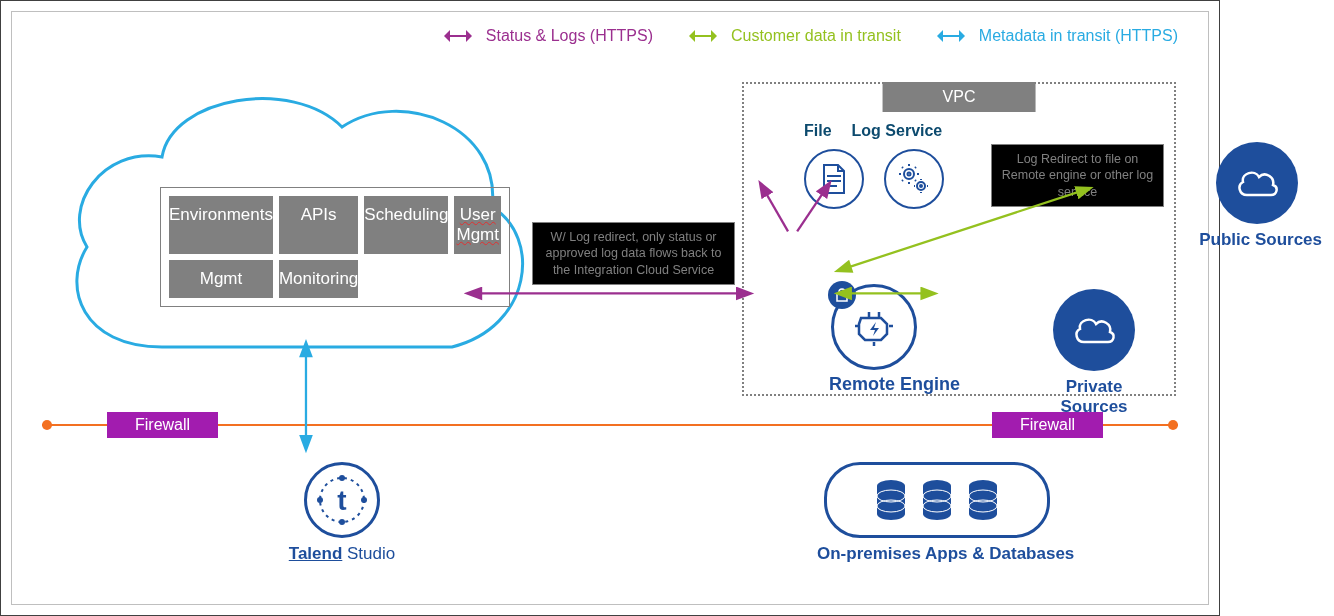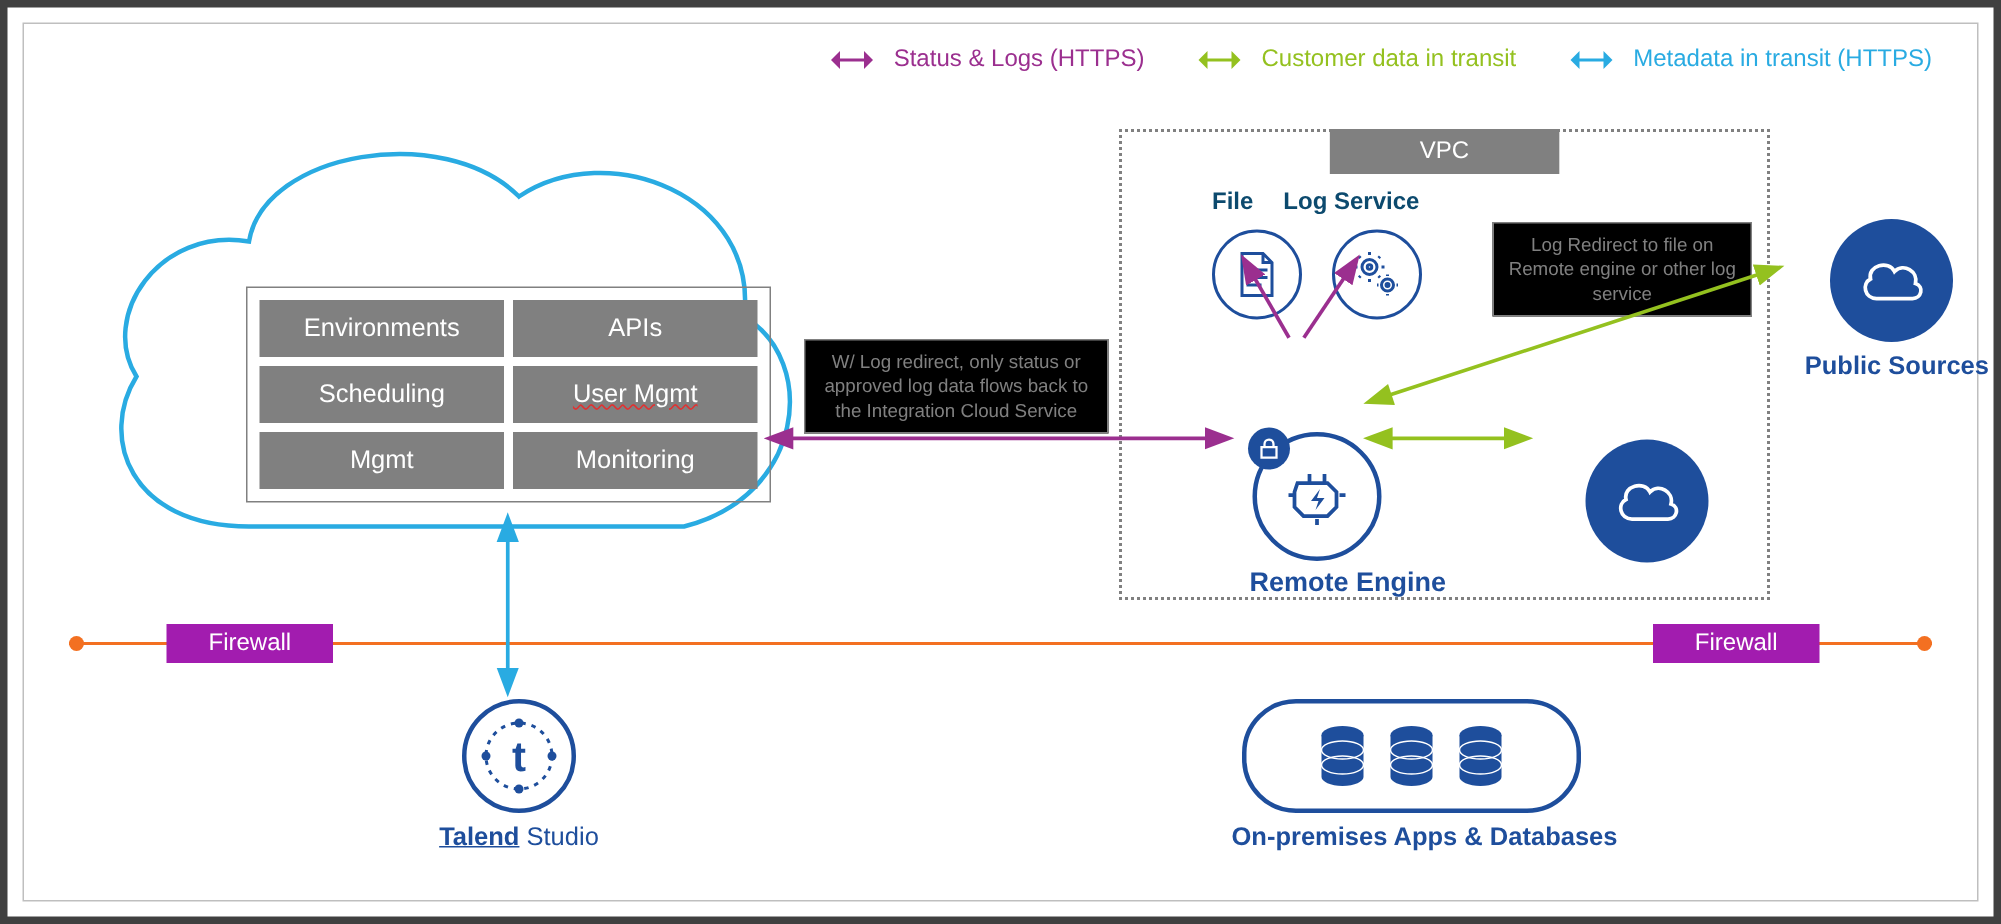--- a/index.html
+++ b/index.html
@@ -1,16 +1,16 @@
 <!DOCTYPE html>
 <html><head>
 <meta charset="utf-8">
 <style>
   html,body{margin:0;padding:0;font-family:"Segoe UI",Arial,sans-serif;background:#fff;}
-  .frame{position:relative;width:1334px;height:616px;box-sizing:border-box;border:5px solid #404040;}
+  .frame{position:relative;width:1220px;height:616px;box-sizing:border-box;border:1px solid #404040;}
   .inner{position:absolute;left:10px;top:10px;right:10px;bottom:10px;border:1px solid #bfbfbf;}
   .abs{position:absolute;}
   
   .legend{top:15px;right:30px;display:flex;gap:30px;align-items:center;font-size:16px;}
   .legend-item{display:flex;align-items:center;gap:8px;}
   .legend-arrow{width:40px;height:12px;position:relative;}
   .legend-arrow::before{content:"";position:absolute;left:8px;right:8px;top:5px;height:2px;}
   .legend-arrow::after{content:"";position:absolute;left:0;top:0;border:6px solid transparent;}
   .la-purple{color:#9b2f8f;}
   .la-purple .legend-arrow::before{background:#9b2f8f;}
@@ -24,21 +24,21 @@
   .la-cyan .legend-arrow::before{background:#29abe2;}
   .la-cyan .legend-arrow::after{border-right-color:#29abe2;}
   .la-cyan .head2{position:absolute;right:0;top:0;border:6px solid transparent;border-left-color:#29abe2;}
 
   
   .cloud-wrap{left:30px;top:55px;width:490px;height:330px;}
   .cloud-wrap svg{width:100%;height:100%;}
 
   
   .modules-box{left:148px;top:175px;width:350px;border:1.5px solid #808080;padding:8px;box-sizing:border-box;}
-  .mod-grid{display:grid;grid-template-columns:1fr 1fr;gap:6px;}
+  .mod-grid{display:grid;grid-template-columns:1fr 1fr 1fr 1fr;gap:6px;}
   .mod{background:#808080;color:#fff;font-size:17px;text-align:center;padding:9px 0;}
 
   
   .vpc{left:730px;top:70px;width:430px;height:310px;border:2px dotted #808080;}
   .vpc-label{position:absolute;left:50%;top:-2px;transform:translateX(-50%);background:#808080;color:#fff;font-size:16px;padding:6px 60px;}
   .vpc-sublabels{position:absolute;top:38px;left:60px;display:flex;gap:20px;color:#0c4a6e;font-size:16px;font-weight:600;}
   .vpc-icons{position:absolute;top:65px;left:60px;display:flex;gap:20px;}
   .iconcircle{width:56px;height:56px;border:2.5px solid #1e4e9c;border-radius:50%;display:flex;align-items:center;justify-content:center;color:#1e4e9c;}
   .remote-engine{position:absolute;left:85px;top:200px;width:90px;text-align:center;}
   .eng-circle{width:80px;height:80px;border:3px solid #1e4e9c;border-radius:50%;margin:0 auto;display:flex;align-items:center;justify-content:center;position:relative;}
@@ -170,20 +170,21 @@
       </div>
       <div class="eng-label">Remote Engine</div>
     </div>
 
     <div class="private-src">
       <div class="src-circle">
         <svg width="48" height="32" viewBox="0 0 48 32">
           <path d="M14 28C6 28 4 18 10 15 C8 6 22 2 26 10 C32 4 42 10 40 18 C46 20 44 28 38 28z" fill="none" stroke="#fff" stroke-width="2.5"></path>
         </svg>
       </div>
+      <div class="src-label">Private Sources</div>
     </div>
   </div>
 
   <div class="abs public-src">
     <div class="src-circle">
       <svg width="48" height="32" viewBox="0 0 48 32">
         <path d="M14 28C6 28 4 18 10 15 C8 6 22 2 26 10 C32 4 42 10 40 18 C46 20 44 28 38 28z" fill="none" stroke="#fff" stroke-width="2.5"></path>
       </svg>
     </div>
     <div class="src-label">Public Sources</div>

